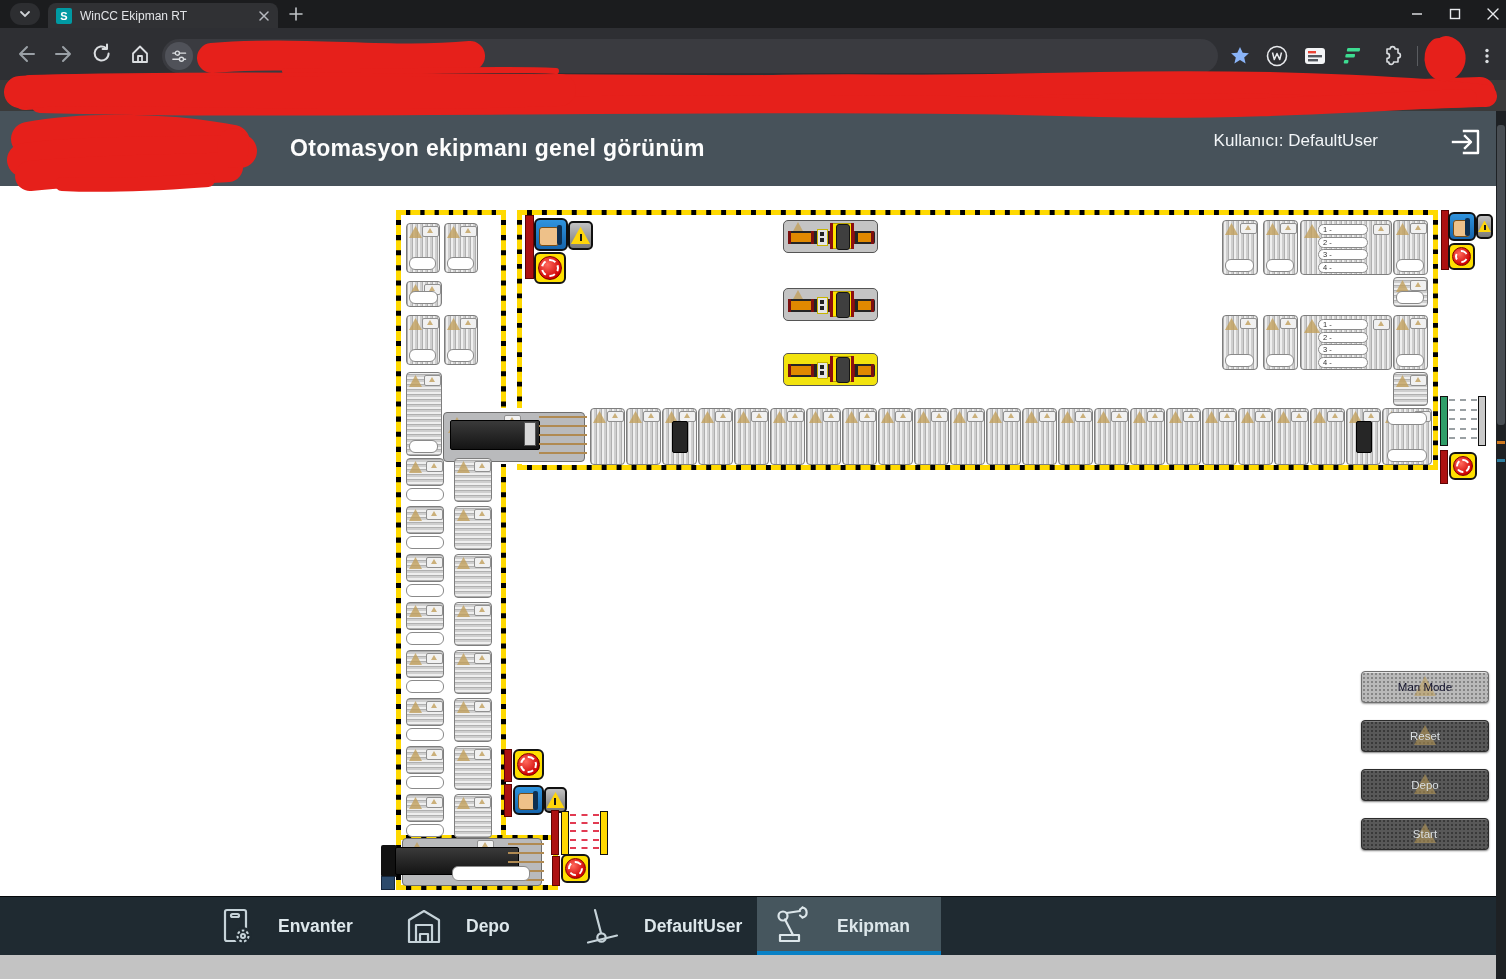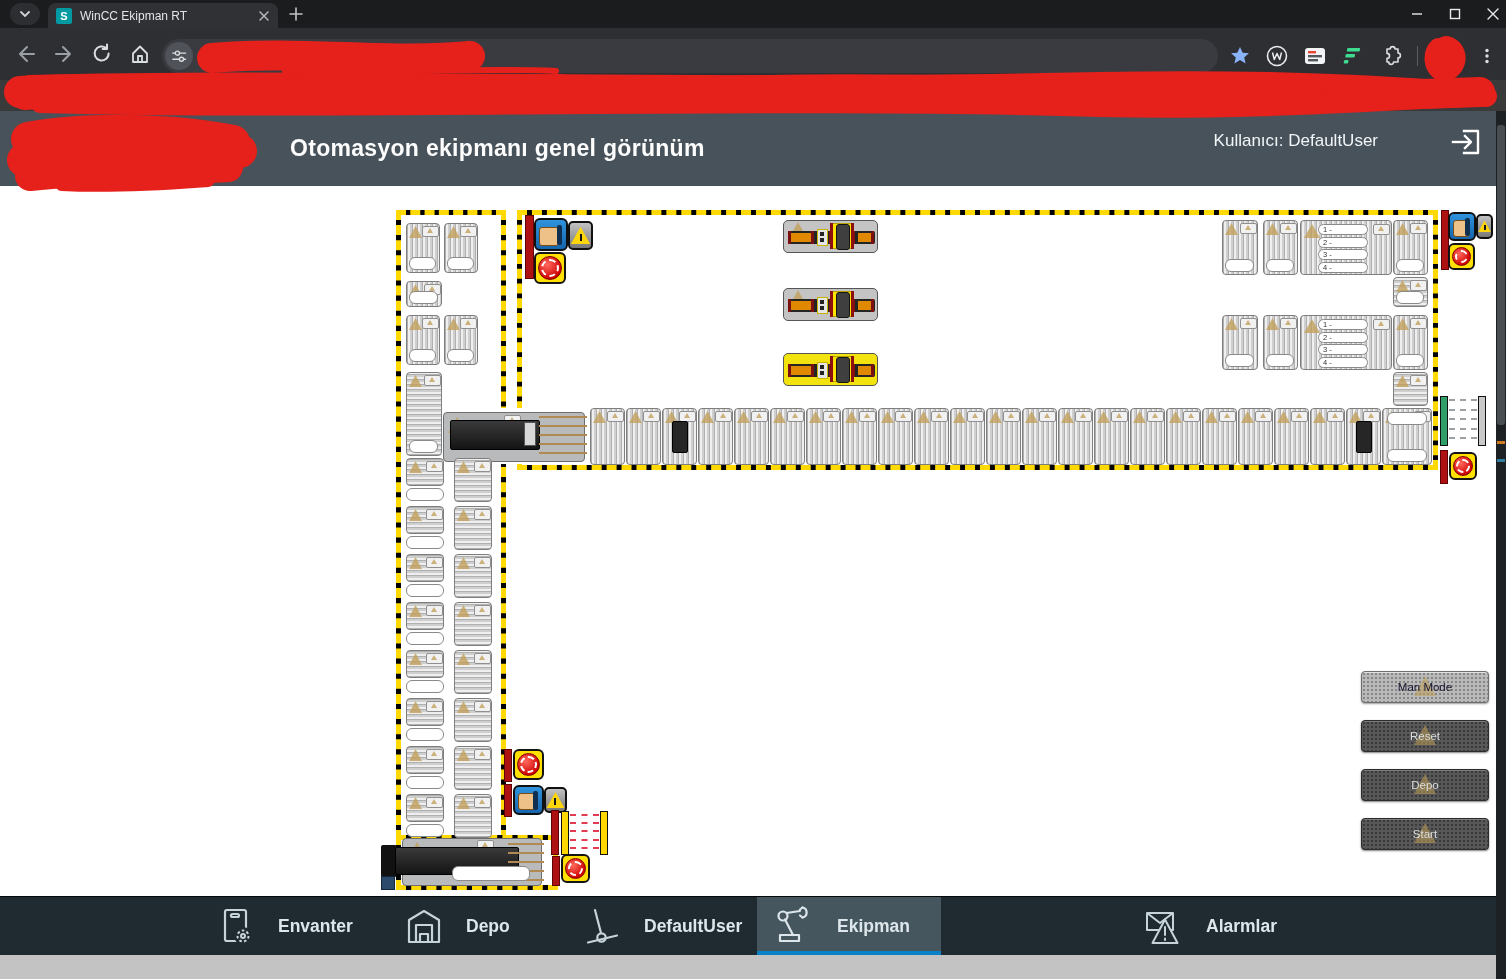--- a/index.html
+++ b/index.html
@@ -750,31 +750,20 @@
             <path d="M14 15.5 L22 31"></path>
             <path d="M15.5 9 L29 7"></path>
             <path d="M31.5 3.5 C 37 4.5 37 12.5 31.5 13.5"></path>
             <path d="M31.5 3.5 l-2.5 2 M31.5 13.5 l-2.5 -2"></path>
             <rect x="9" y="31" width="19" height="6"></rect>
           </g>
         </svg>
       <span class="lbl">Ekipman</span>
       <div class="sel-underline"></div>
     </div>
-    <div class="nav-item" style="left:1128px;width:175px;">
-      <svg width="44" height="44" viewBox="0 0 44 44">
-          <g stroke="#c6d3d9" stroke-width="2" fill="none" stroke-linejoin="round">
-            <rect x="5" y="8" width="26" height="17"></rect>
-            <path d="M5 8 L18 18 L31 8"></path>
-          </g>
-          <path d="M23 14.5 L35.5 38 H10.5 Z" fill="#1f2a31" stroke="#c6d3d9" stroke-width="2" stroke-linejoin="round"></path>
-          <path d="M23 22 V30 M23 33.5 V35" stroke="#c6d3d9" stroke-width="2" stroke-linecap="round"></path>
-        </svg>
-      <span class="lbl">Alarmlar</span>
-    </div>
   </div>
 
   <div id="bottom-strip"></div>
 
   <div id="scrollbar">
     <div id="scroll-thumb"></div>
     <div style="position:absolute;left:1px;top:330px;width:8px;height:3px;background:#d07a1f;"></div>
     <div style="position:absolute;left:1px;top:348px;width:8px;height:3px;background:#2e7d9e;"></div>
   </div>
 

